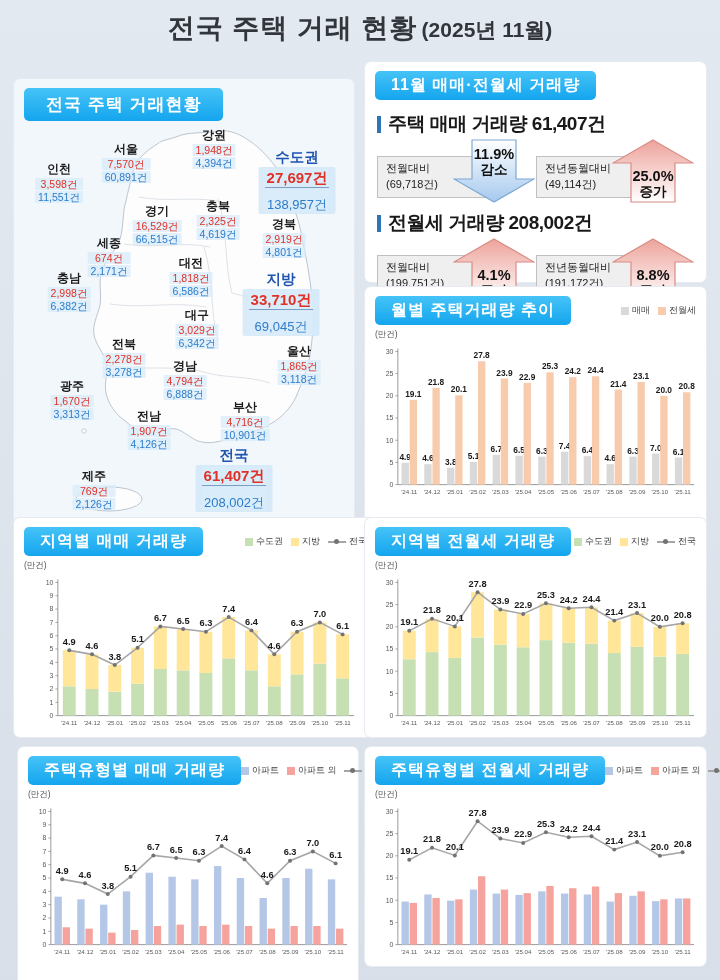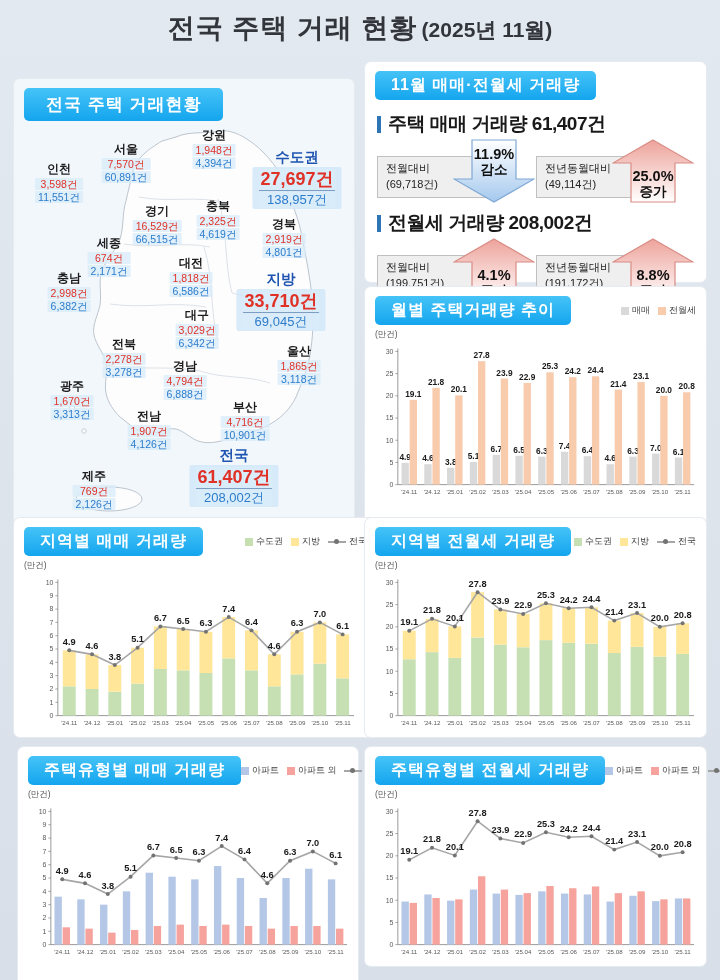--- a/index.html
+++ b/index.html
@@ -45,22 +45,22 @@
   .map-legendbox .row1 { color:#d63226; padding:1px 7px; border-bottom:1px solid #4a7ab0; }
   .map-legendbox .row2 { color:#2570c0; padding:1px 7px; }
   .map-label { position:absolute; transform:translateX(-50%); text-align:center; line-height:1.15; }
   .map-label .r-name { font-size:12px; font-weight:bold; color:#1c1c1c; margin-bottom:1px; white-space:nowrap;}
   .map-label .chip { display:block; font-size:10.5px; background:#d9ecf9cc; padding:0 3px;
     border-radius:1px; margin-top:1px; white-space:nowrap; }
   .map-label .c-sale { color:#e03127; }
   .map-label .c-rent { color:#2c7ccb; }
   .map-label.total .r-name { font-size:14.5px; color:#1f55b0; }
   .map-label.total .chipbox { background:#cfe6f7cc; border-radius:2px; padding:1px 6px; }
-  .map-label.total .c-sale { font-size:18px; font-weight:bold; border-bottom:1px solid #7e9dc2; padding:0 2px 1px; }
-  .map-label.total .c-rent { font-size:13px; padding:1px 2px 0; }
+  .map-label.total .c-sale { font-size:15px; font-weight:bold; border-bottom:1px solid #7e9dc2; padding:0 2px 1px; }
+  .map-label.total .c-rent { font-size:13px; padding:9px 2px 0; }
 
   
   .stats-body { padding:4px 12px 0 12px; }
   .headline { display:flex; align-items:center; gap:7px; margin-top:7px; }
   .headline .vbar { width:4px; height:17px; background:#2e75b6; }
   .headline .h-text { font-size:19px; font-weight:600; color:#191919; letter-spacing:-0.5px; white-space:nowrap;}
   .stat-row { display:flex; justify-content:space-between; margin-top:2px; }
   .stat-group { position:relative; width:158px; height:64px; }
   .stat-box { position:absolute; left:0; bottom:5px; width:114px; height:42px;
     background:#efefef; border:1px solid #c0c0c0; padding:4px 4px 4px 8px;

